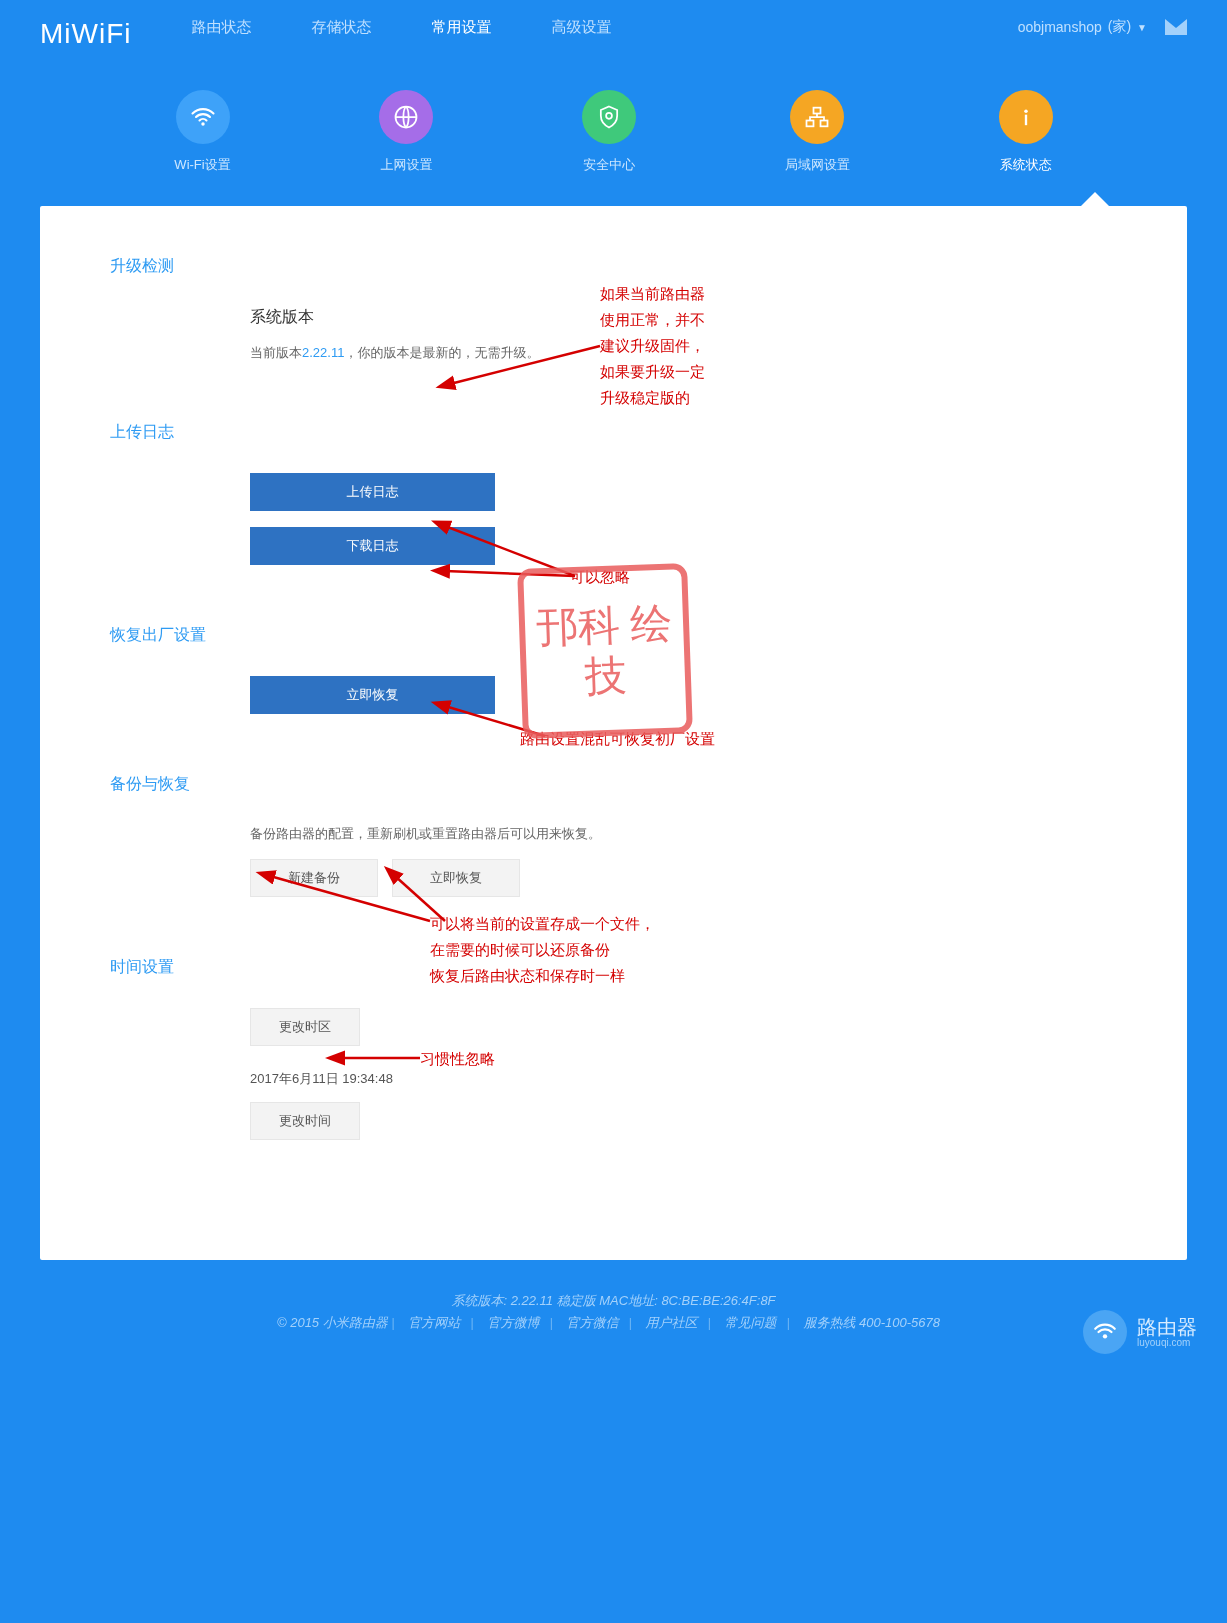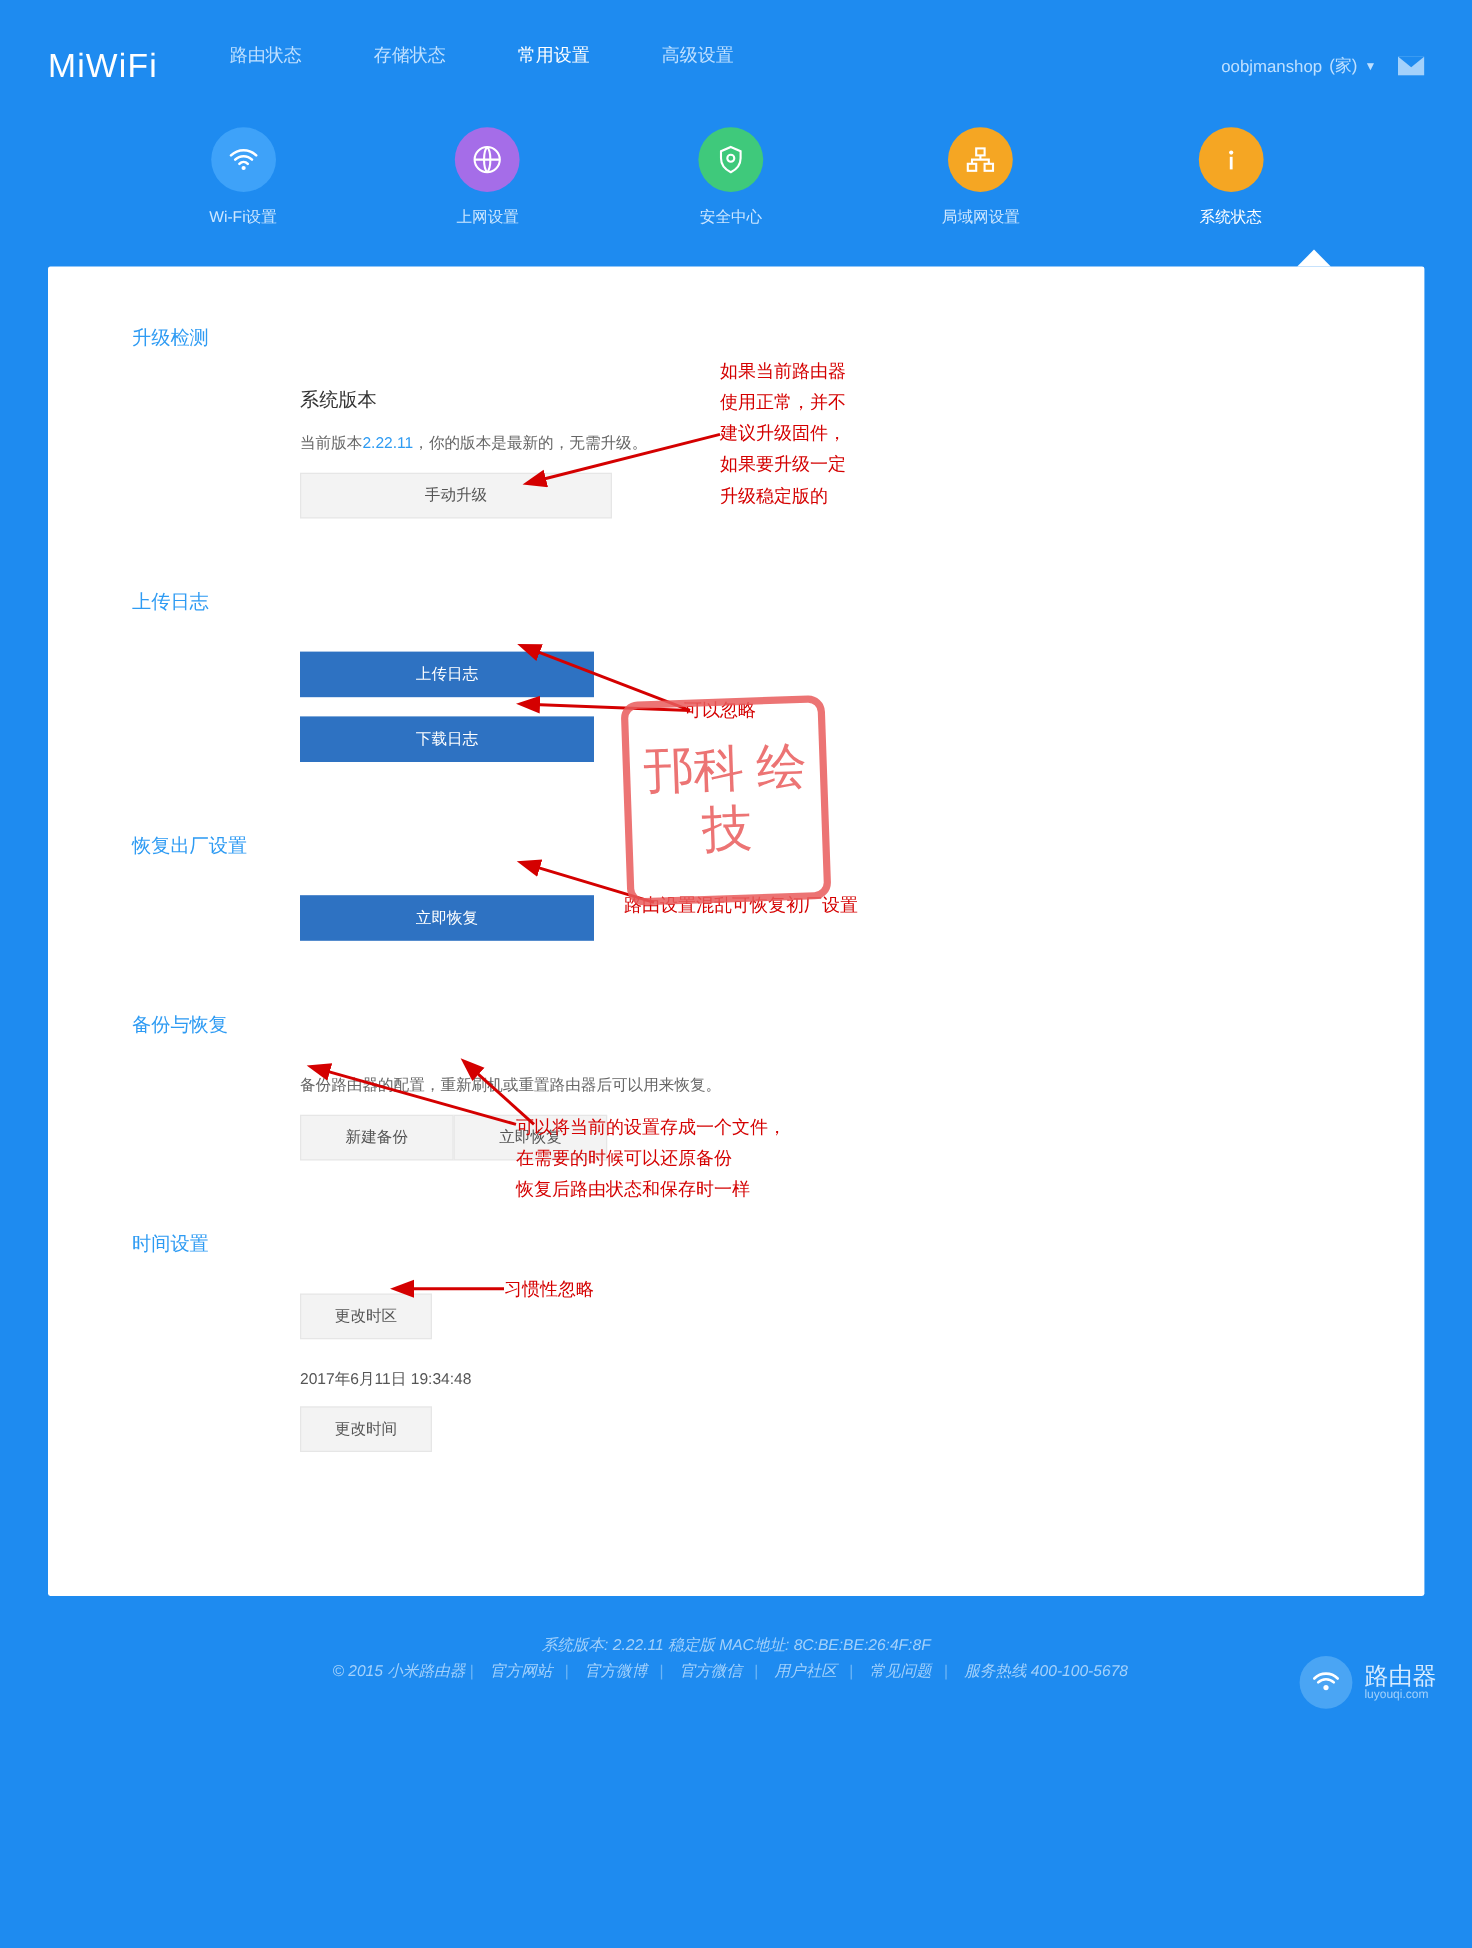--- a/index.html
+++ b/index.html
@@ -1,18 +1,18 @@
 <!DOCTYPE html>
 <html><head>
 <meta charset="utf-8">
 <style>
 * { margin: 0; padding: 0; box-sizing: border-box; }
 body { font-family: "Microsoft YaHei", Arial, sans-serif; background: #1e8bf0; width: 1227px; }
 
-.header { padding: 18px 40px 0 40px; display: flex; align-items: center; height: 60px; margin-top: 16px; }
+.header { padding: 18px 40px 0 40px; display: flex; align-items: flex-start; height: 60px; }
 .logo { color: #fff; font-size: 28px; font-weight: 300; letter-spacing: 1px; margin-right: 60px; font-family: Arial; }
 .nav { display: flex; gap: 60px; }
 .nav-item { color: #bfe0ff; font-size: 15px; cursor: pointer; padding-bottom: 18px; }
 .nav-item.active { color: #fff; font-weight: 500; }
 .user-area { margin-left: auto; display: flex; align-items: center; gap: 6px; color: #bfe0ff; font-size: 14px; }
 .chevron { font-size: 10px; }
 .mail-icon { width: 22px; height: 16px; background: #a3d1fb; margin-left: 12px; clip-path: polygon(0 0, 100% 0, 100% 100%, 0 100%); position: relative; }
 .mail-icon::after { content: ""; position: absolute; top: 0; left: 0; right: 0; border-left: 11px solid transparent; border-right: 11px solid transparent; border-top: 9px solid #1e8bf0; }
 
 .subnav { display: flex; justify-content: space-around; padding: 30px 100px 0 100px; position: relative; }
@@ -36,21 +36,21 @@
 .ver { color: #2e9bf3; }
 
 .btn-gray { background: #f3f3f3; border: 1px solid #e6e6e6; color: #555; font-size: 13px; padding: 9px 0; text-align: center; cursor: pointer; display: inline-block; }
 .btn-blue { background: #2e72c2; color: #fff; font-size: 13px; padding: 10px 0; text-align: center; cursor: pointer; display: inline-block; border: none; }
 
 .w260 { width: 260px; }
 .w245 { width: 245px; }
 .w128 { width: 128px; }
 .w110 { width: 110px; }
 
-.btn-row { display: flex; flex-wrap: wrap; }
+.btn-row { display: flex; gap: 14px; flex-wrap: wrap; }
 .stack { display: flex; flex-direction: column; gap: 16px; }
 
 .info-text { font-size: 13px; color: #555; margin-bottom: 14px; }
 
 .annot { position: absolute; color: #d40000; font-size: 15px; line-height: 26px; font-family: SimSun, serif; white-space: pre-line; }
 .arrow-svg { position: absolute; overflow: visible; pointer-events: none; }
 
 .stamp { position: absolute; left: 480px; top: 360px; width: 170px; height: 170px; display:flex; align-items:center; justify-content:center; opacity:0.85; }
 .stamp-border { position:absolute; inset:0; border: 6px solid #e95c5c; border-radius: 14px; transform: rotate(-2deg); }
 .stamp-text { color: #e95c5c; font-size: 42px; font-family: KaiTi, serif; line-height: 50px; text-align: center; transform: rotate(-2deg); }
@@ -137,21 +137,20 @@
 </div>
 
 <div class="panel">
 
   <div class="section-title">升级检测</div>
   <div class="section-body">
     <div class="sub-title">系统版本</div>
     <div class="desc">
       <span>当前版本</span><span class="ver">2.22.11</span><span>，你的版本是最新的，无需升级。</span>
     </div>
-    <div class="btn-gray w260">手动升级</div>
   </div>
 
   <div class="section-title">上传日志</div>
   <div class="section-body stack">
     <div class="btn-blue w245">上传日志</div>
     <div class="btn-blue w245">下载日志</div>
   </div>
 
   <div class="section-title">恢复出厂设置</div>
   <div class="section-body">

